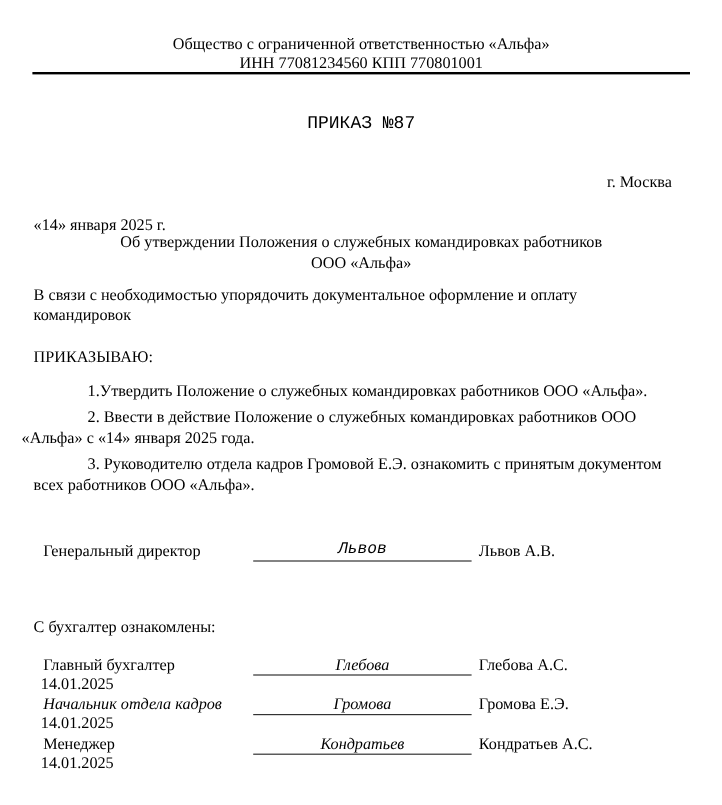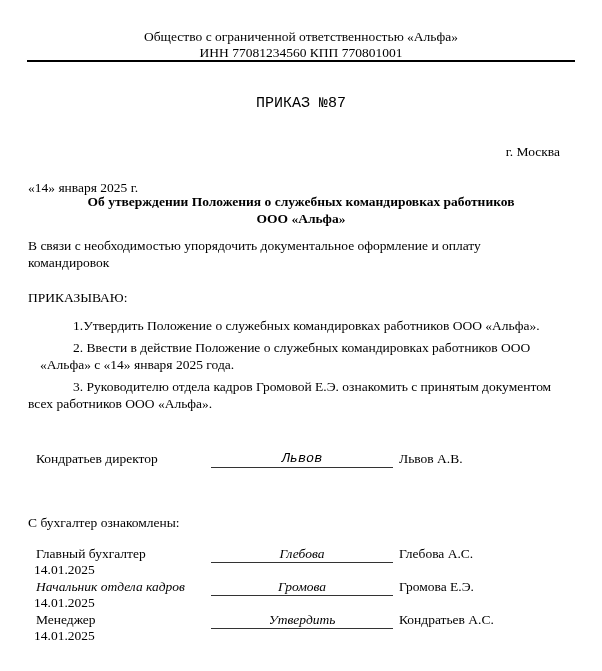--- a/index.html
+++ b/index.html
@@ -3,21 +3,21 @@
 <meta charset="utf-8">
 <style>
   html, body { margin:0; padding:0; background:#ffffff; }
   body { width:602px; height:671px; position:relative; overflow:hidden;
          font-family:"Liberation Serif", "DejaVu Serif", serif; color:#000; font-size:13.5px; }
   .abs { position:absolute; white-space:nowrap; }
   .center { left:0; width:602px; text-align:center; }
   .hdr { font-size:13.5px; line-height:16px; }
   .rule { position:absolute; left:27px; width:548px; top:60px; height:0; border-top:2px solid #000; }
   .title { font-size:15px;font-family:Liberation Mono, monospace; }
-  .bold { font-weight:bold; }
+  .bold { font-weight:normal; }
   .sigline { position:absolute; border-top:1px solid #333; height:0; width:182px; left:211px; }
   .sigtext { position:absolute; left:211px; width:182px; text-align:center; font-style:italic; }
 </style>
 </head>
 <body>
 
 <div class="abs center hdr" style="top:29px;">Общество с ограниченной ответственностью «Альфа»</div>
 <div class="abs center hdr" style="top:45px;">ИНН 77081234560 КПП 770801001</div>
 <div class="rule"></div>
 
@@ -30,41 +30,41 @@
 <div class="abs center bold" style="top:211px;">ООО «Альфа»</div>
 
 <div class="abs" style="top:238px; left:28px;">В связи с необходимостью упорядочить документальное оформление и оплату</div>
 <div class="abs" style="top:255px; left:28px;">командировок</div>
 
 <div class="abs" style="top:290px; left:28px;">ПРИКАЗЫВАЮ:</div>
 
 <div class="abs" style="top:318px; left:73px;">1.Утвердить Положение о служебных командировках работников ООО «Альфа».</div>
 
 <div class="abs" style="top:340px; left:73px;">2. Ввести в действие Положение о служебных командировках работников ООО</div>
-<div class="abs" style="top:357px; left:40px;">«Альфа» с  «14» января 2025 года.</div>
+<div class="abs" style="top:357px; left:18px;">«Альфа» с  «14» января 2025 года.</div>
 
 <div class="abs" style="top:379px; left:73px;">3. Руководителю отдела кадров Громовой Е.Э. ознакомить с принятым документом</div>
 <div class="abs" style="top:396px; left:28px;">всех работников ООО «Альфа».</div>
 
-<div class="abs" style="top:451px; left:36px;">Кондратьев директор</div>
+<div class="abs" style="top:451px; left:36px;">Генеральный директор</div>
 <div class="sigtext" style="top:451px;font-family:Liberation Mono, monospace;">Львов</div>
 <div class="sigline" style="top:467px;"></div>
 <div class="abs" style="top:451px; left:399px;">Львов А.В.</div>
 
 <div class="abs" style="top:515px; left:28px;">С бухгалтер ознакомлены:</div>
 
 <div class="abs" style="top:546px; left:36px;">Главный бухгалтер</div>
 <div class="abs" style="top:562px; left:34px;">14.01.2025</div>
 <div class="sigtext" style="top:546px;">Глебова</div>
 <div class="sigline" style="top:562px;"></div>
 <div class="abs" style="top:546px; left:399px;text-align:center;">Глебова А.С.</div>
 
 <div class="abs" style="top:579px; left:36px;font-style:italic;">Начальник отдела кадров</div>
 <div class="abs" style="top:595px; left:34px;">14.01.2025</div>
 <div class="sigtext" style="top:579px;">Громова</div>
 <div class="sigline" style="top:595px;"></div>
 <div class="abs" style="top:579px; left:399px;">Громова Е.Э.</div>
 
 <div class="abs" style="top:612px; left:36px;">Менеджер</div>
 <div class="abs" style="top:628px; left:34px;">14.01.2025</div>
-<div class="sigtext" style="top:612px;">Утвердить</div>
+<div class="sigtext" style="top:612px;">Кондратьев</div>
 <div class="sigline" style="top:628px;"></div>
 <div class="abs" style="top:612px; left:399px;">Кондратьев А.С.</div>
 
 </body></html>

